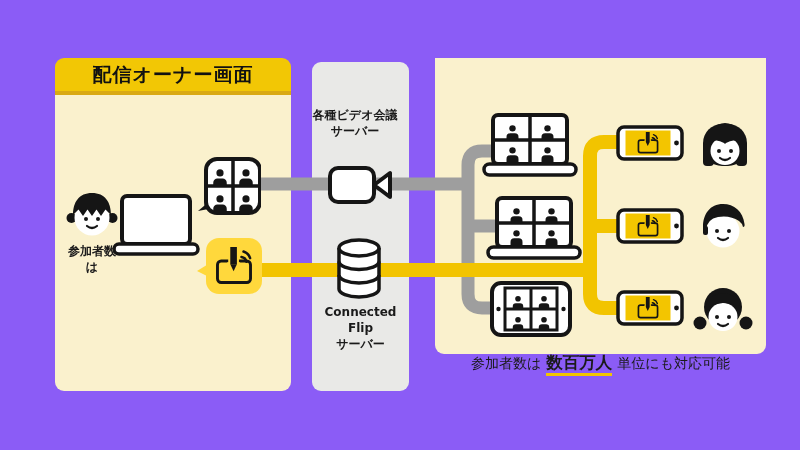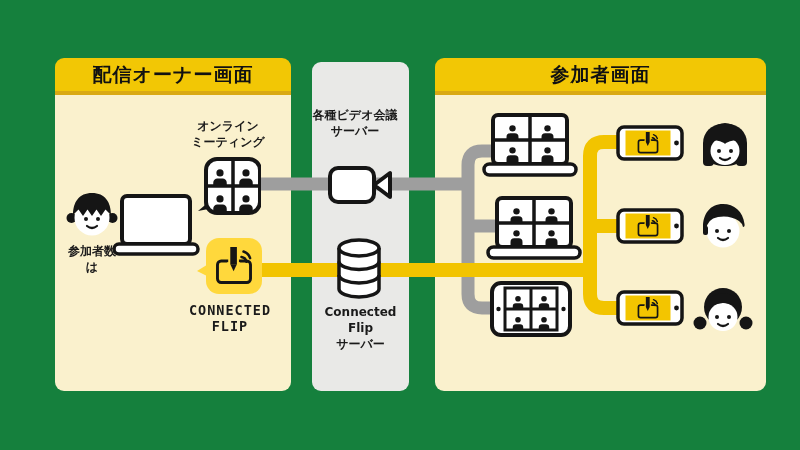--- a/index.html
+++ b/index.html
@@ -1,17 +1,17 @@
 <!DOCTYPE html>
 <html><head>
 <meta charset="utf-8">
 <style>
   html,body{margin:0;padding:0;background:#fff;}
   #canvas{
-    position:relative;width:800px;height:450px;background:#15803d;overflow:hidden;
+    position:relative;width:800px;height:450px;background:#8b5cf6;overflow:hidden;
     font-family:"DejaVu Sans","Liberation Sans",sans-serif;color:#1a1a1a;
   }
   .panel{position:absolute;z-index:0;}
   .panel-header{
     box-sizing:border-box;height:37px;background:#F2C705;border-radius:9px 9px 0 0;
     border-bottom:4px solid #D9A913;display:flex;align-items:center;justify-content:center;
     font-size:19px;font-weight:800;letter-spacing:1px;color:#111;
   }
   .panel-body{background:#FAF1CD;border-radius:0 0 9px 9px;}
   .panel-left{left:55px;top:58px;width:236px;height:333px;}
@@ -60,21 +60,20 @@
   </svg>
 
   <div class="panel panel-left">
     <div class="panel-header">配信オーナー画面</div>
     <div class="panel-body"></div>
   </div>
 
   <div class="panel panel-mid"></div>
 
   <div class="panel panel-right">
-    <div class="panel-header">参加者画面</div>
     <div class="panel-body"></div>
   </div>
 
   <svg class="lines" width="800" height="450" viewBox="0 0 800 450">
     <g stroke="#9E9E9E" stroke-width="13" fill="none">
       <path d="M249 184 L474 184"></path>
       <path d="M492 151 L482 151 Q468 151 468 165 L468 294 Q468 308 482 308 L496 308"></path>
       <path d="M468 226 L496 226"></path>
     </g>
     <g stroke="#F2C400" stroke-width="14" fill="none">
@@ -208,24 +207,23 @@
     <circle cx="8" cy="40" r="6.5" fill="#151515"></circle>
     <circle cx="54" cy="40" r="6.5" fill="#151515"></circle>
     <circle cx="31" cy="24" r="19" fill="#151515"></circle>
     <ellipse cx="31" cy="34" rx="14.5" ry="14" fill="#ffffff"></ellipse>
     <path d="M13 30 Q13 12 31 10 Q49 12 49 30 Q45 20 33 20 Q18 19 13 30 Z" fill="#151515"></path>
     <circle cx="25" cy="34" r="2" fill="#151515"></circle>
     <circle cx="37" cy="34" r="2" fill="#151515"></circle>
     <path d="M26 41 Q31 45 36 41" fill="none" stroke="#151515" stroke-width="2.2" stroke-linecap="round"></path>
   </svg>
 
-  <div class="lbl ml" style="left:183px;top:118px;width:90px">オンライン
-ミーティング</div>
   <div class="lbl" style="left:62px;top:243px;width:60px">参加者数は</div>
-  <div class="lbl ml wordmark" style="left:180px;top:302px;width:100px">CONNECTED
-FLIP</div>
   <div class="lbl ml" style="left:312px;top:107px;width:86px">各種ビデオ会議
 サーバー</div>
   <div class="lbl ml" style="left:312px;top:304px;width:97px">Connected Flip
 サーバー</div>
 
+  <div class="caption">
+    <span>参加者数は</span><span class="hl">数百万人</span><span>単位にも対応可能</span>
+  </div>
 
 </div>
 
 </body></html>

